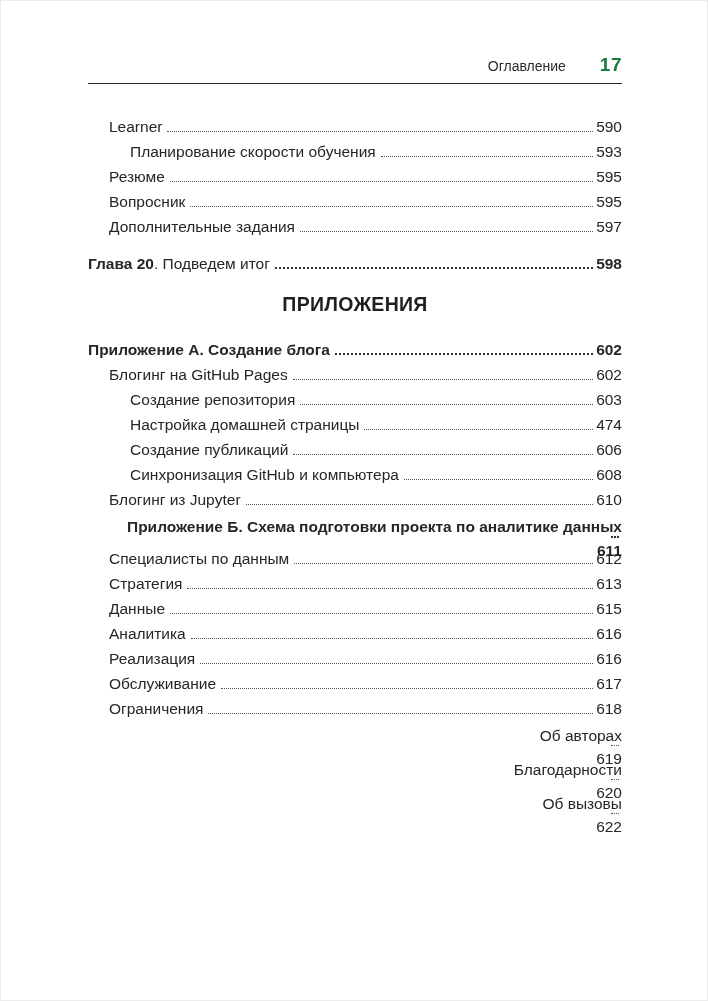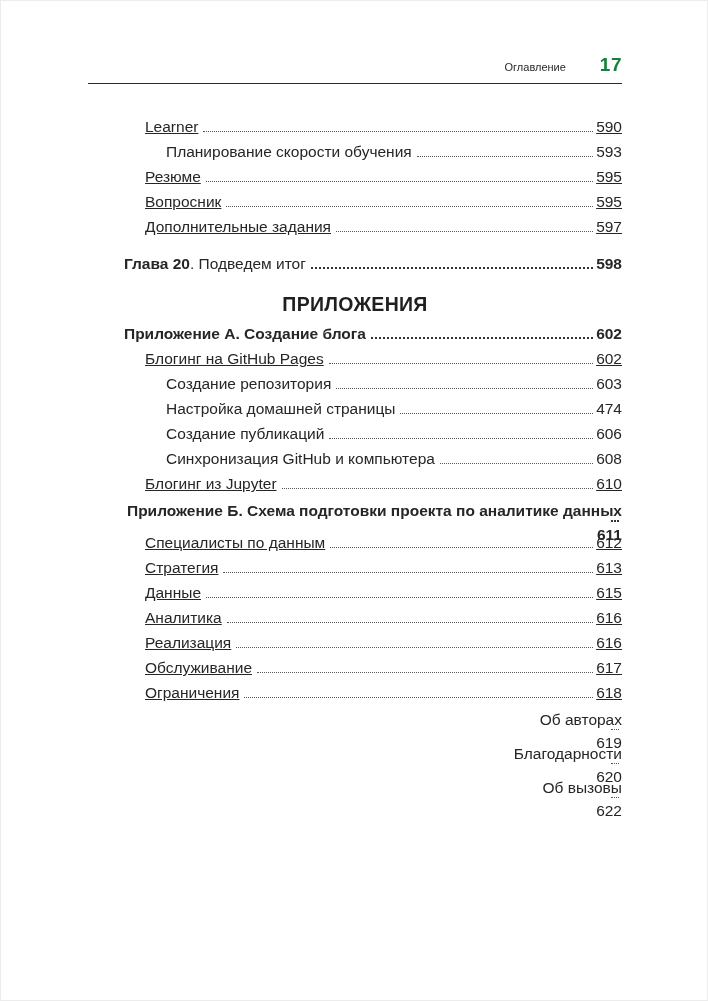--- a/index.html
+++ b/index.html
@@ -12,49 +12,49 @@
     overflow:hidden;
   }
   .page {
     width:708px; height:1001px;
     padding:54px 86px 0 88px;
     box-shadow: inset 0 0 0 1px #ececec;
   }
   .header {
     display:flex; justify-content:flex-end; align-items:baseline; gap:34px;
   }
-  .running-title { font-size:11px; color:#2a2a2a; }
+  .running-title { font-size:14px; color:#2a2a2a; }
   .folio { font-size:19px; font-weight:bold; color:#15803d; letter-spacing:.5px; }
   .rule { border-top:1.6px solid #2c2c2c; margin-top:7px; }
 
   .toc { padding-top:27px; }
   .row {
     display:flex; align-items:flex-end;
     height:25px; font-size:15.5px; line-height:1.15;
   }
-  .row.lv1 { padding-left:21px;text-decoration:underline; }
+  .row.lv1 { padding-left:21px; }
   .row.lv2 { padding-left:42px; }
   .row .label { white-space:nowrap; }
-  .row .label .b { font-weight:bold;margin-left:36px; }
+  .row .label .b { font-weight:bold; }
   .row .dots {
     flex:1 1 auto; min-width:8px;
     border-bottom:1.9px dotted #575757;
     margin:0 3px 4px 5px;
   }
   .row .pnum { }
   .row.chapter .dots { border-bottom:2.3px dotted #333333; margin-bottom:4px; }
   .row.chapter .pnum { font-weight:bold; }
 
   .gap-chapter { margin-top:12px; }
   .gap-small   { margin-top:9px;flex-direction:column; }
 
   .section-heading {
     text-align:center; font-weight:bold;
     font-size:19.5px; letter-spacing:.3px; color:#1f1f1f;
-    margin:20px 0 2px 0;
+    margin:20px 0 18px 0;
   }
 </style>
 </head>
 <body>
 
 <div class="page">
   <div class="header">
     <span class="running-title">Оглавление</span>
     <span class="folio">17</span>
   </div>

